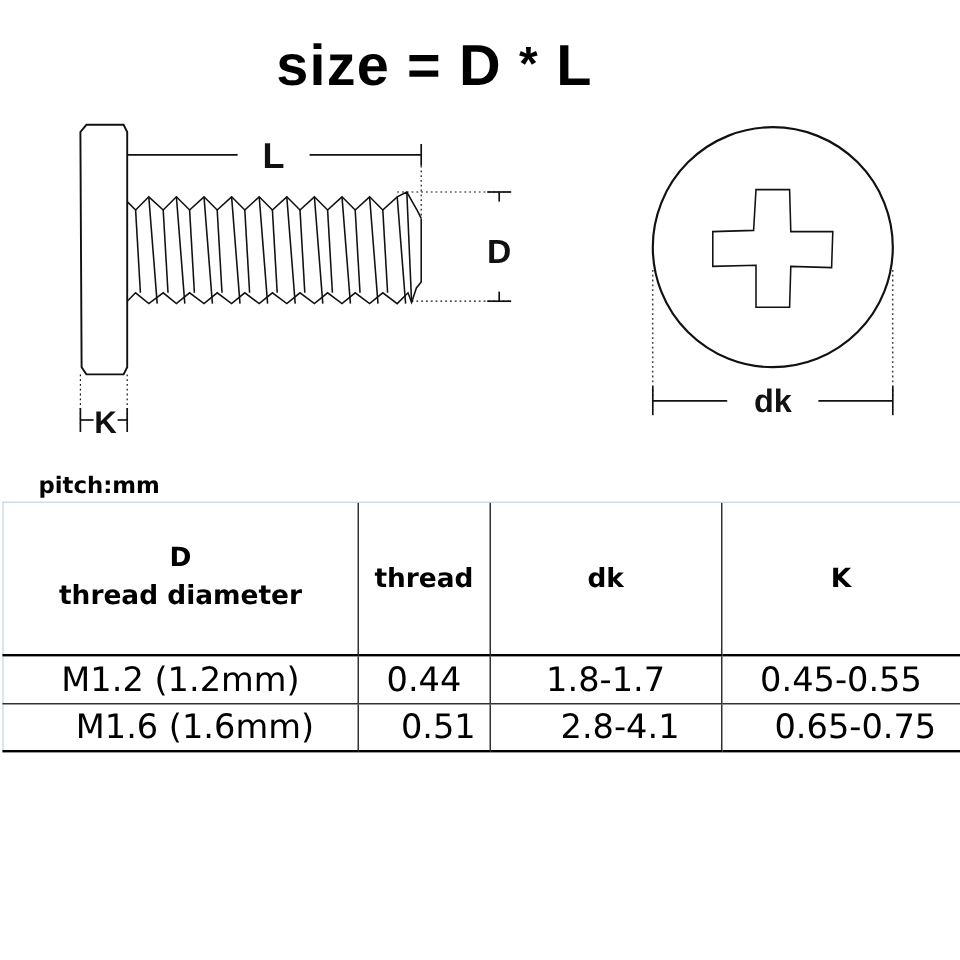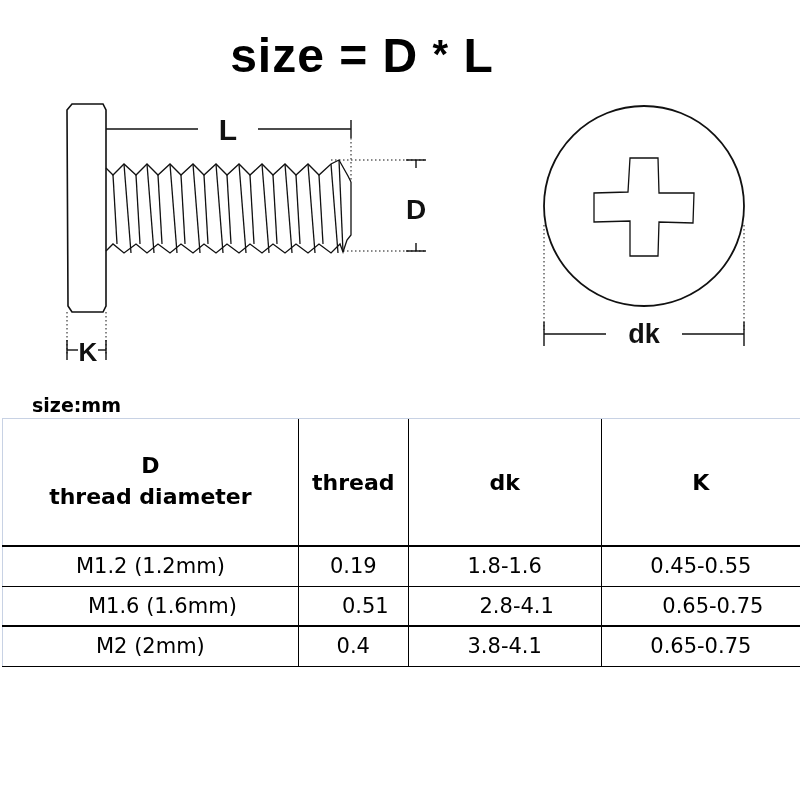--- a/index.html
+++ b/index.html
@@ -6,21 +6,21 @@
   body { width: 800px; height: 800px; position: relative; overflow: hidden; font-family: "Liberation Sans", sans-serif; color: #000; }
   .title { position: absolute; left: 0; top: 28px; width: 724px; text-align: center; font-size: 48px; font-weight: bold; letter-spacing: 1px; }
   .title .star { font-size: 40px; position: relative; top: -4px; }
   .drawing { position: absolute; left: 0; top: 0; }
   .dimlabel { font-family: "Liberation Sans", sans-serif; font-weight: bold; fill: #111; }
   .unit { position: absolute; left: 32px; top: 394px; font-family: "DejaVu Sans", sans-serif; font-size: 19px; font-weight: bold; }
   table.spec { position: absolute; left: 2px; top: 418px; width: 798px; border-collapse: collapse; font-family: "DejaVu Sans", sans-serif; }
   table.spec td, table.spec th { text-align: center; padding: 0; border-left: 1.5px solid #000; border-bottom: 1.5px solid #000; }
   table.spec tr.head th { height: 126px; font-size: 22px; font-weight: bold; border-top: 1px solid #c8d2e4; border-bottom: 2px solid #000; }
   table.spec tr.head th:first-child { border-left: 1px solid #c8d2e4; line-height: 1.4; }
-  table.spec td { height: 38.5px; font-size: 21px; font-weight: normal; }
+  table.spec td { height: 38.5px; font-size: 28px; font-weight: normal; }
   table.spec td:first-child { border-left: 1px solid #c8d2e4; }
   table.spec th:last-child, table.spec td:last-child { border-right: none; }
   table.spec tr.thick td { border-bottom: 2px solid #000; padding-left: 24px; }
   .col1 { width: 296px; } .col2 { width: 110px; } .col3 { width: 193px; } .col4 { width: 199px; }
 </style>
 </head>
 <body>
 
 <div class="title">
   <span>size = D</span>
@@ -98,51 +98,45 @@
     <line x1="544" y1="225" x2="544" y2="330" stroke-dasharray="1.5,2.5" stroke-width="1"></line>
     <line x1="744" y1="225" x2="744" y2="330" stroke-dasharray="1.5,2.5" stroke-width="1"></line>
     <line x1="544" y1="322" x2="544" y2="346" stroke-width="1.4"></line>
     <line x1="744" y1="322" x2="744" y2="346" stroke-width="1.4"></line>
     <line x1="544" y1="334" x2="606" y2="334" stroke-width="1.4"></line>
     <line x1="682" y1="334" x2="744" y2="334" stroke-width="1.4"></line>
   </g>
   <text x="644" y="343" text-anchor="middle" font-size="27" class="dimlabel">dk</text>
 </svg>
 
-<div class="unit">size:mm</div>
+<div class="unit">pitch:mm</div>
 
 <table class="spec">
   <colgroup>
       <col class="col1">
       <col class="col2">
       <col class="col3">
       <col class="col4">
     </colgroup>
   <tbody>
       <tr class="head">
     <th>
       <div>D</div>
       <div>thread diameter</div>
     </th>
     <th>thread</th>
     <th>dk</th>
     <th>K</th>
   </tr>
   <tr>
     <td>M1.2 (1.2mm)</td>
-    <td>0.19</td>
-    <td>1.8-1.6</td>
+    <td>0.44</td>
+    <td>1.8-1.7</td>
     <td>0.45-0.55</td>
   </tr>
   <tr class="thick">
     <td>M1.6 (1.6mm)</td>
     <td>0.51</td>
     <td>2.8-4.1</td>
     <td>0.65-0.75</td>
   </tr>
-  <tr>
-    <td>M2 (2mm)</td>
-    <td>0.4</td>
-    <td>3.8-4.1</td>
-    <td>0.65-0.75</td>
-  </tr>
 </tbody>
   </table>
 
 </body></html>

